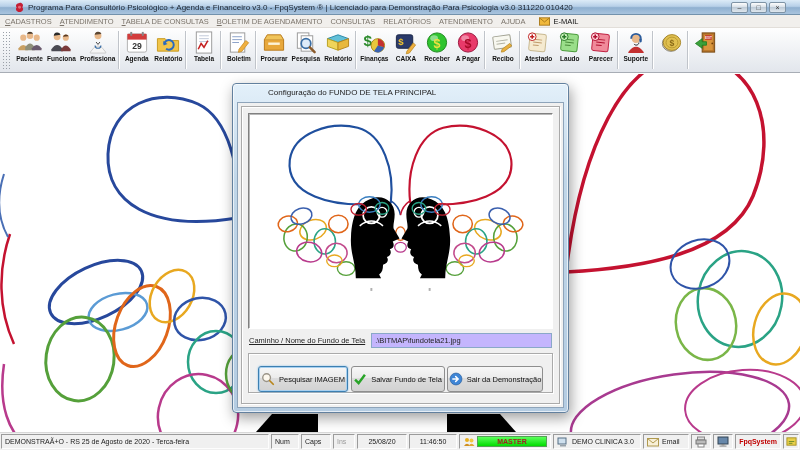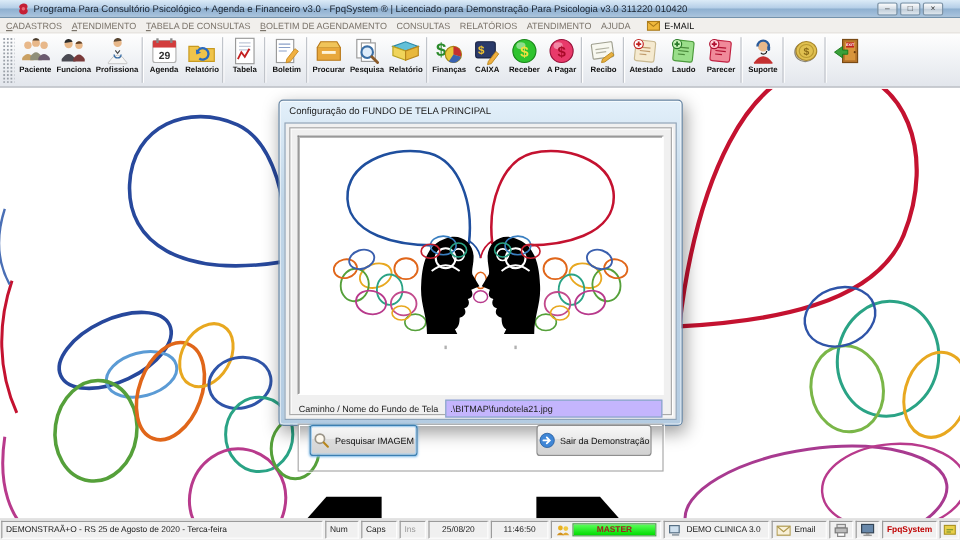--- a/index.html
+++ b/index.html
@@ -36,40 +36,40 @@
   .tb-btn { min-width:31px; padding:1px 2px 0; display:flex; flex-direction:column;
     align-items:center; cursor:default; }
   .tb-btn svg { width:26px; height:25px; flex:none; }
   .tb-label { font-size:6.5px; font-weight:bold; color:#111; white-space:nowrap; line-height:8px; }
 
   
   .main { position:absolute; left:0; right:0; top:74px; bottom:18px; background:#fff; overflow:hidden; }
   .bg-art { position:absolute; left:0; top:0; width:800px; height:359px; }
 
   
-  .dialog { position:absolute; left:232px; top:9px; width:337px; height:272px;
+  .dialog { position:absolute; left:232px; top:9px; width:337px; height:330px;
     background:linear-gradient(180deg,#e3f0fa,#c0d6e8 30%,#b4cce2);
     border:1px solid #62809e; border-radius:4px;
-    box-shadow:2px 5px 14px rgba(0,0,0,.38), inset 0 0 0 1px rgba(255,255,255,.65); }
+    box-shadow:2px 5px 14px rgba(0,0,0,.38), inset 0 0 0 1px rgba(255,255,255,.65);padding-left:27px; }
   .dlg-title { height:17px; line-height:17px; padding-left:8px; font-size:8px; color:#222; }
   .dlg-client { position:absolute; left:4px; right:4px; top:18px; bottom:4px;
     background:#f0f0f0; border:1px solid #8ea4ba; }
   .panel { position:absolute; left:3px; right:3px; top:3px; bottom:3px;
     border:1px solid #aaa; box-shadow:inset 1px 1px 0 #fff, 1px 1px 0 #fff;
     padding:6px; background:#f0f0f0; }
   .preview { height:216px; background:#fff; border:1px solid;
     border-color:#808080 #fff #fff #808080; box-shadow:inset 1px 1px 0 #b8b8b8; overflow:hidden; }
   .preview svg { width:100%; height:100%; display:block; }
   .path-row { height:22px; display:flex; align-items:center; gap:6px; padding:0 1px; }
-  .path-label { font-size:7.5px; color:#222; white-space:nowrap; }
+  .path-label { font-size:7.5px; color:#222; white-space:nowrap;text-decoration:underline; }
   .path-input { flex:1; height:15px; border:1px solid #8aa8c8; background:#c4b5fd;
     font-family:"Liberation Sans",sans-serif; font-size:7.5px; padding:0 3px; color:#222; }
   .btn-strip { height:40px; margin-top:2px; border:1px solid #aaa;
     box-shadow:inset 1px 1px 0 #fff, 1px 1px 0 #fff;
-    display:flex; align-items:flex-start; justify-content:space-between; padding:0 9px; }
+    display:flex; align-items:flex-end; justify-content:space-between; padding:0 9px; }
   .dlg-btn { height:26px; display:flex; align-items:center; justify-content:center; gap:4px;
     border:1px solid #8e8e8e; border-radius:3px; font-family:"Liberation Sans",sans-serif;
     background:linear-gradient(#f7f7f7,#ebebeb 45%,#dcdcdc 46%,#d2d2d2);
     font-size:7.5px; color:#111; cursor:default; }
   .dlg-btn svg { width:14px; height:14px; flex:none; }
   .dlg-btn.b1 { width:90px; border-color:#3c7fb1;
     box-shadow:inset 0 0 0 1px #a8d0ef, 0 0 2px #7ab8e8; }
   .dlg-btn.b2 { width:94px; }
   .dlg-btn.b3 { width:96px; }
 
@@ -457,20 +457,26 @@
         </div>
 
         <div class="btn-strip">
           <button class="dlg-btn b1">
             <svg viewBox="0 0 20 20">
               <circle cx="8" cy="8" r="5.5" fill="#fdf8ee" stroke="#9a9488" stroke-width="2"></circle>
               <path d="M12.5,12.5 l5,5" stroke="#b8861c" stroke-width="2.5" stroke-linecap="round"></path>
             </svg>
             <span>Pesquisar IMAGEM</span>
           </button>
+          <button class="dlg-btn b2">
+            <svg viewBox="0 0 20 20">
+              <path d="M3,11 l5,5 L17,4" stroke="#28a428" stroke-width="3.5" fill="none"></path>
+            </svg>
+            <span>Salvar Fundo de Tela</span>
+          </button>
           <button class="dlg-btn b3">
             <svg viewBox="0 0 20 20">
               <circle cx="10" cy="10" r="8.5" fill="#3f86d6" stroke="#2a5f9e"></circle>
               <path d="M5.5,10 h7 M9.5,6.5 l3.5,3.5 l-3.5,3.5" stroke="#fff" stroke-width="2.2" fill="none" stroke-linecap="round"></path>
             </svg>
             <span>Sair da Demonstração</span>
           </button>
         </div>
 
       </div>

